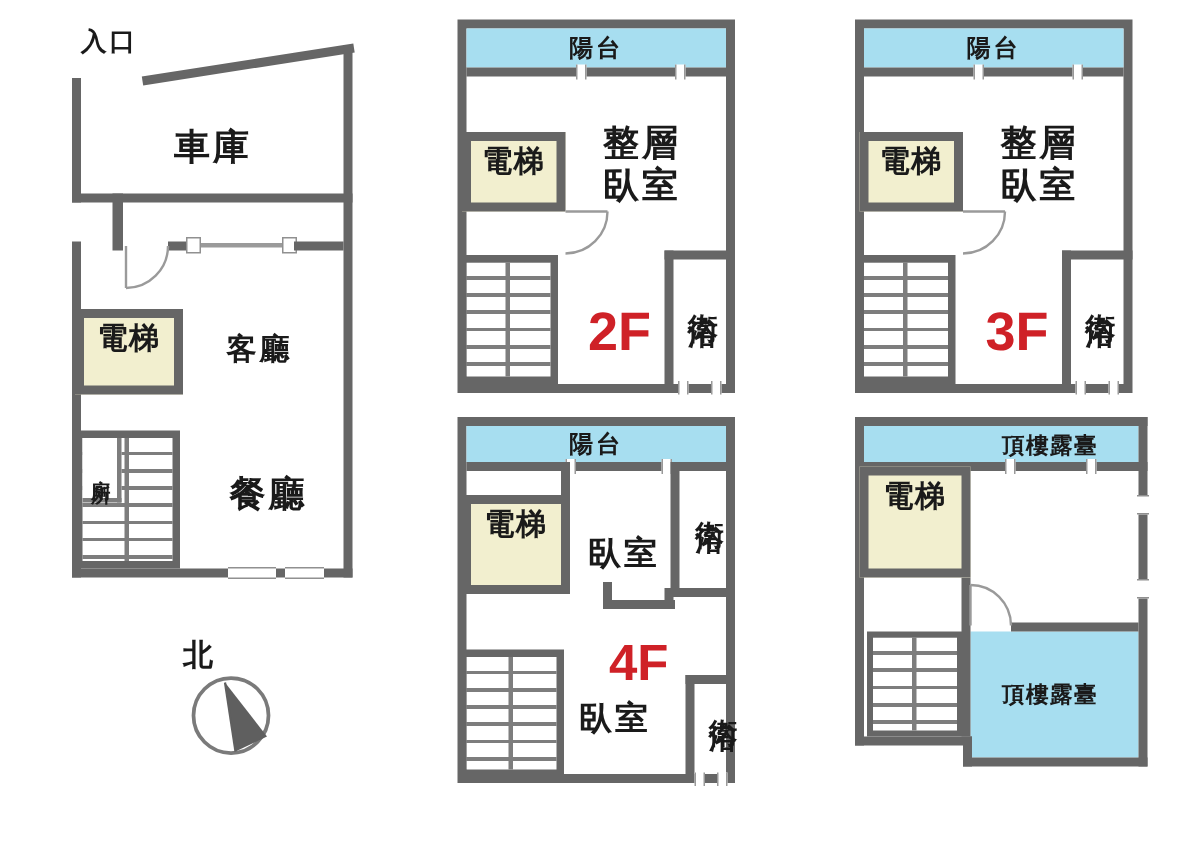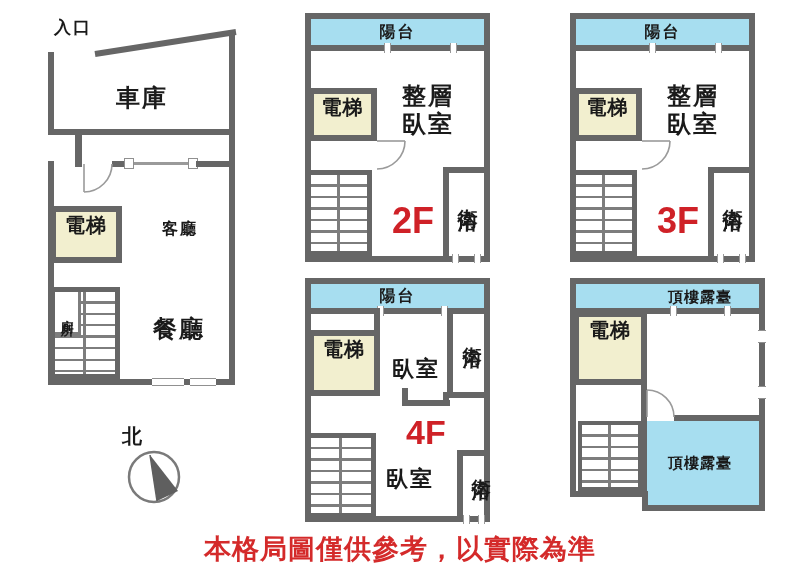--- a/index.html
+++ b/index.html
@@ -60,21 +60,21 @@
   <div class="wall" style="left:48px;top:379px;width:187px;height:6px;"></div>
   <div class="winh" style="left:152px;top:378px;width:32px;height:8px;"></div>
   <div class="winh" style="left:190px;top:378px;width:26px;height:8px;"></div>
 
   <div class="lbl" style="left:116px;top:82px;font-size:24px;">車庫</div>
 
   <div class="elev" style="left:50px;top:206px;width:72px;height:57px;">
     <span>電梯</span>
   </div>
 
-  <div class="lbl" style="left:162px;top:219px;font-size:16px;">客廳</div>
+  <div class="lbl" style="left:151px;top:219px;font-size:20px;">客廳</div>
   <div class="lbl" style="left:153px;top:313px;font-size:24px;">餐廳</div>
 
   <div class="stairs" style="left:50px;top:287px;width:70px;height:92px;">
     <div class="stair-divider"></div>
     <div class="toilet-room">
       <span class="vtext">廁所</span>
     </div>
   </div>
 
   <div class="room-box" style="left:305px;top:13px;width:185px;height:249px;"></div>
@@ -136,21 +136,21 @@
   <div class="wall" style="left:447px;top:392px;width:43px;height:6px;"></div>
   <div class="wall" style="left:374px;top:308px;width:6px;height:24px;"></div>
   <div class="elev" style="left:308px;top:330px;width:72px;height:66px;">
     <span>電梯</span>
   </div>
   <div class="lbl" style="left:392px;top:354px;font-size:22px;">臥室</div>
   <div class="lbl vtext" style="left:459px;top:332px;font-size:19px;">衛浴</div>
   <div class="wall" style="left:402px;top:400px;width:48px;height:6px;"></div>
   <div class="wall" style="left:402px;top:388px;width:6px;height:16px;"></div>
   <div class="wall" style="left:443px;top:392px;width:6px;height:14px;"></div>
-  <div class="flr" style="left:406px;top:413px;font-size:34px;">4F</div>
+  <div class="flr" style="left:406px;top:423px;font-size:34px;">4F</div>
   <div class="wall" style="left:457px;top:450px;width:33px;height:6px;"></div>
   <div class="wall" style="left:457px;top:450px;width:6px;height:72px;"></div>
   <div class="lbl vtext" style="left:468px;top:464px;font-size:19px;">衛浴</div>
   <div class="lbl" style="left:386px;top:464px;font-size:22px;">臥室</div>
   <div class="stairs" style="left:306px;top:433px;width:70px;height:85px;">
     <div class="stair-divider"></div>
   </div>
   <div class="jamb" style="left:463px;top:515px;width:7px;height:9px;"></div>
   <div class="jamb" style="left:478px;top:515px;width:7px;height:9px;"></div>
 
@@ -198,14 +198,13 @@
     <path d="M670,141 A28,28 0 0 1 642,169" fill="none" stroke="#9a9a9a" stroke-width="1.6"></path>
 
     <line x1="647" y1="417" x2="647" y2="390" stroke="#9a9a9a" stroke-width="1.6"></line>
     <path d="M647,390 A27,27 0 0 1 674,417" fill="none" stroke="#9a9a9a" stroke-width="1.6"></path>
 
     <circle cx="154" cy="477" r="25" fill="none" stroke="#7a7a7a" stroke-width="2.5"></circle>
     <polygon points="150,455 178,491 157,501" fill="#5f5f5f"></polygon>
     <line x1="150" y1="455" x2="157" y2="501" stroke="#5f5f5f" stroke-width="1.5"></line>
   </svg>
 
-  <div id="disclaimer">本格局圖僅供參考，以實際為準</div>
 </div>
 
 </body></html>

